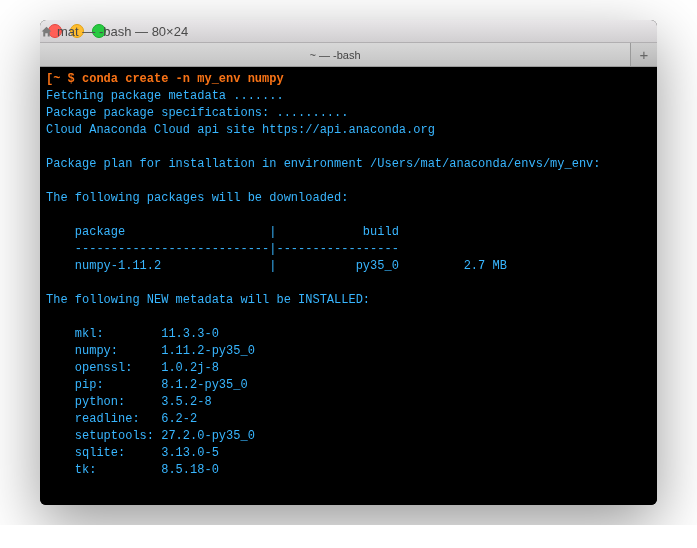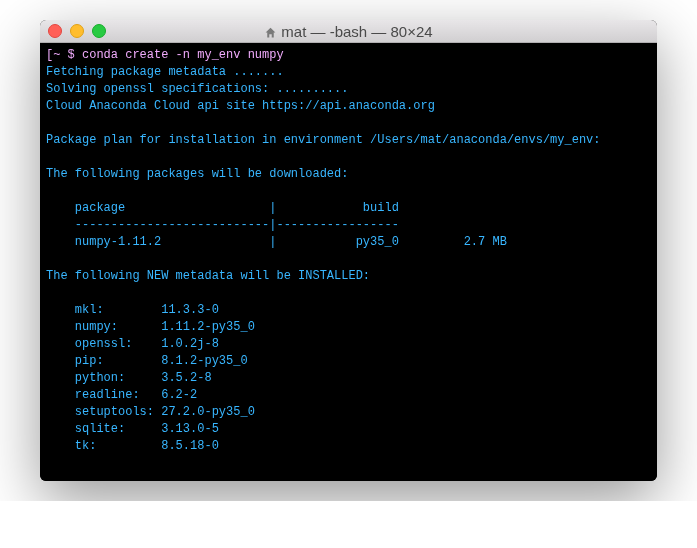--- a/index.html
+++ b/index.html
@@ -36,26 +36,25 @@
     border-radius: 50%;
   }
   .tl-close { background: #ff5f57; border: 0.5px solid #e14640; }
   .tl-min { background: #ffbd2e; border: 0.5px solid #e1a116; }
   .tl-max { background: #28ca42; border: 0.5px solid #17ac2c; }
   .title {
     position: absolute;
     left: 0;
     right: 0;
     text-align: center;
-    font-size: 15px;
+    font-size: 13px;
     color: #4a4a4a;
     pointer-events: none;
     display: flex;
     align-items: center;
-    justify-content: center;
     gap: 4px;
   }
   .home-icon {
     width: 13px;
     height: 13px;
     display: inline-block;
   }
   .tabbar {
     height: 23px;
     background: linear-gradient(to bottom, #cecece, #b8b8b8);
@@ -102,45 +101,53 @@
     border-radius: 0;
   }
   .terminal pre {
     margin: 0;
     font-family: Menlo, Monaco, "Courier New", monospace;
     font-size: 12px;
     line-height: 17px;
     color: #38b6ff;
     white-space: pre;
   }
-  .prompt-line { color: #f0abfc; }
+  .prompt-line { color: #f97316; font-weight: bold; }
 </style>
 </head>
 <body>
 
 <div class="window">
   <div class="titlebar">
     <div class="traffic-lights">
       <div class="traffic-light tl-close"></div>
       <div class="traffic-light tl-min"></div>
       <div class="traffic-light tl-max"></div>
     </div>
     <div class="title">
       <span class="home-icon">
         <svg viewBox="0 0 16 16" width="13" height="13">
             <path fill="#7a7a7a" d="M8 2 L14 8 L12 8 L12 14 L9.5 14 L9.5 10 L6.5 10 L6.5 14 L4 14 L4 8 L2 8 Z"></path>
           </svg>
       </span>
       <span>mat — -bash — 80×24</span>
     </div>
   </div>
+  <div class="tabbar">
+    <div class="tab">
+      <span>~ — -bash</span>
+    </div>
+    <div class="tab-add">
+      <span>+</span>
+    </div>
+  </div>
   <div class="terminal">
     <pre><span class="prompt-line">[~ $ conda create -n my_env numpy</span>
 <span>Fetching package metadata .......</span>
-<span>Solving openssl specifications: ..........</span>
+<span>Package package specifications: ..........</span>
 <span>Cloud Anaconda Cloud api site https://api.anaconda.org</span>
 <span></span>
 <span>Package plan for installation in environment /Users/mat/anaconda/envs/my_env:</span>
 <span></span>
 <span>The following packages will be downloaded:</span>
 <span></span>
 <span>    package                    |            build</span>
 <span>    ---------------------------|-----------------</span>
 <span>    numpy-1.11.2               |           py35_0         2.7 MB</span>
 <span></span>

